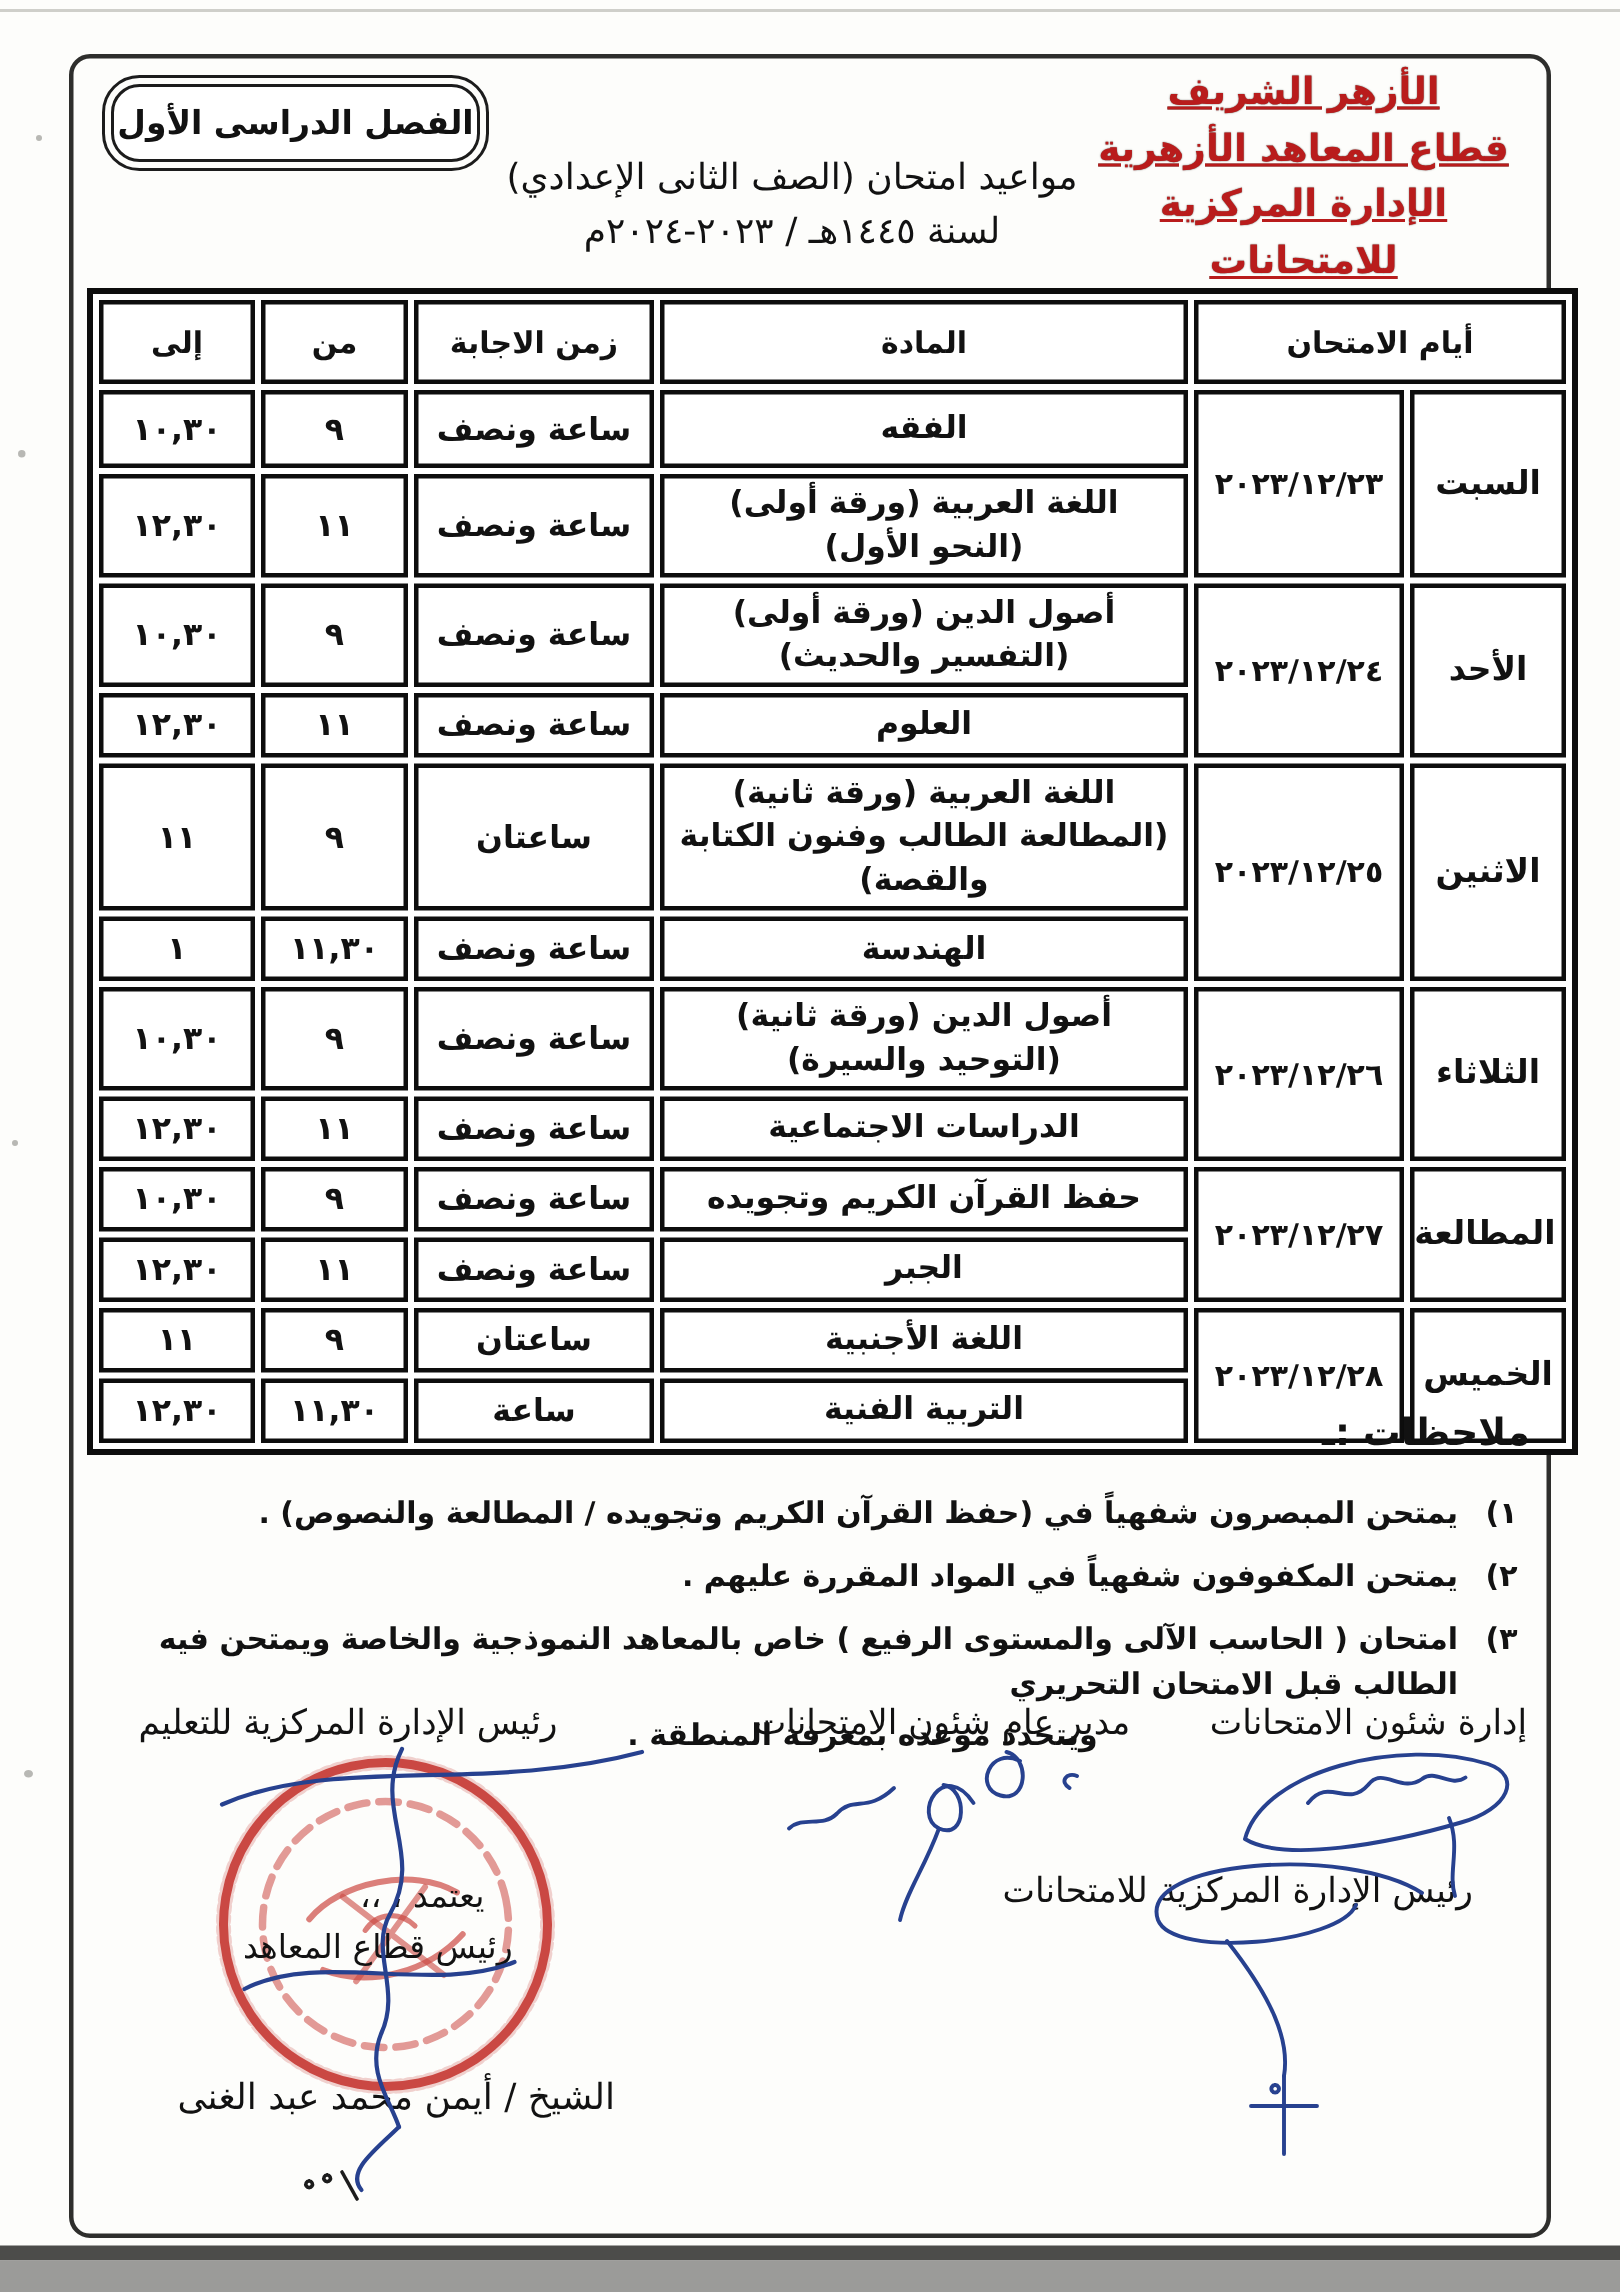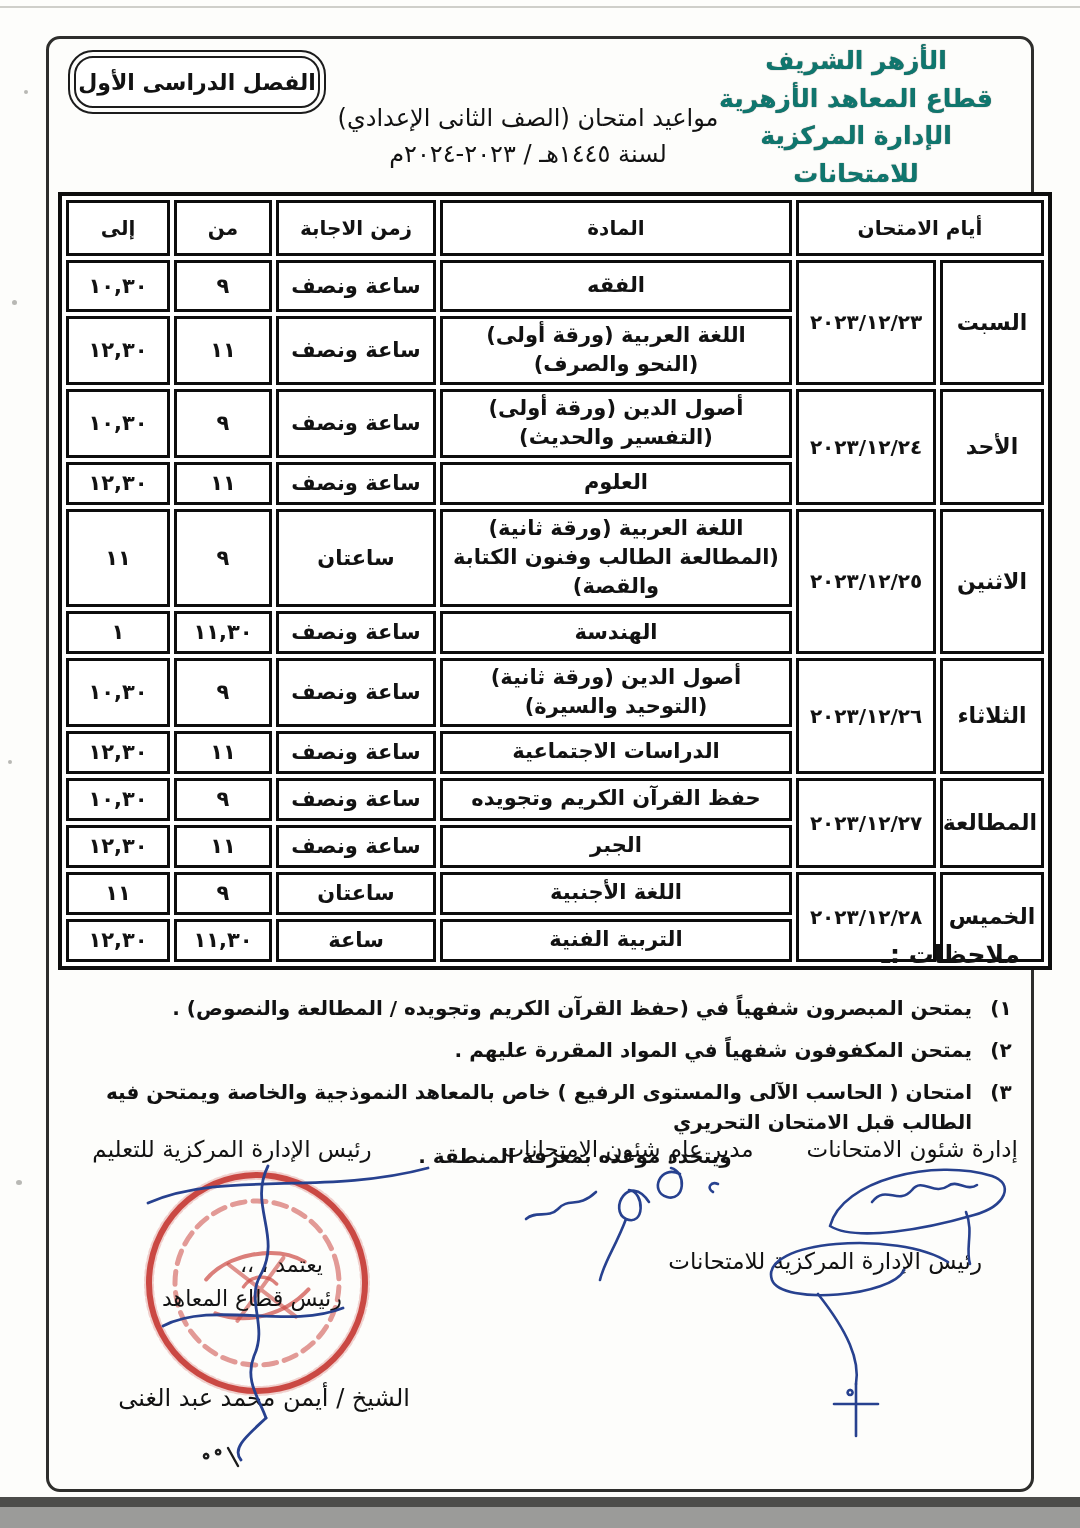--- a/index.html
+++ b/index.html
@@ -28,24 +28,25 @@
 
   
   .badge {
     position:absolute; left:74px; top:56px; width:246px; height:52px;
     border:2.5px solid #1c1c1c; border-radius:19px;
     outline:2px solid #1c1c1c; outline-offset:4px;
     display:flex; align-items:center; justify-content:center;
     font-size:22px; font-weight:bold; background:#fff;
   }
   .org {
-    position:absolute; right:64px; top:42px; width:320px;
+    position:absolute; right:51px; top:42px; width:320px;
     text-align:center; font-weight:bold; font-size:25px;
-    color:#0f766e; line-height:1.5; letter-spacing:.5px;
+    color:#b91c1c; line-height:1.5; letter-spacing:.5px;
     text-shadow:0 0 1px #55554f;
+    text-decoration:underline;
   }
   .doc-title {
     position:absolute; left:288px; top:100px; width:480px;
     text-align:center; font-weight:normal; font-size:24px; line-height:1.5;
   }
 
   
   table.schedule {
     position:absolute; left:58px; top:192px; width:962px;
     border-collapse:separate; border-spacing:4px;
@@ -143,21 +144,21 @@
         <td class="subject-cell">
             <div>الفقه</div>
           </td>
         <td class="dur-cell">ساعة ونصف</td>
         <td class="from-cell">٩</td>
         <td class="to-cell">١٠,٣٠</td>
       </tr>
       <tr class="h-lg">
         <td class="subject-cell">
           <div>اللغة العربية (ورقة أولى)</div>
-          <div>(النحو والصرف)</div>
+          <div>(النحو الأول)</div>
         </td>
         <td class="dur-cell">ساعة ونصف</td>
         <td class="from-cell">١١</td>
         <td class="to-cell">١٢,٣٠</td>
       </tr>
 
       <tr class="h-lg">
         <td class="day-cell" rowspan="2">الأحد</td>
         <td class="date-cell" rowspan="2">٢٠٢٣/١٢/٢٤</td>
         <td class="subject-cell">

